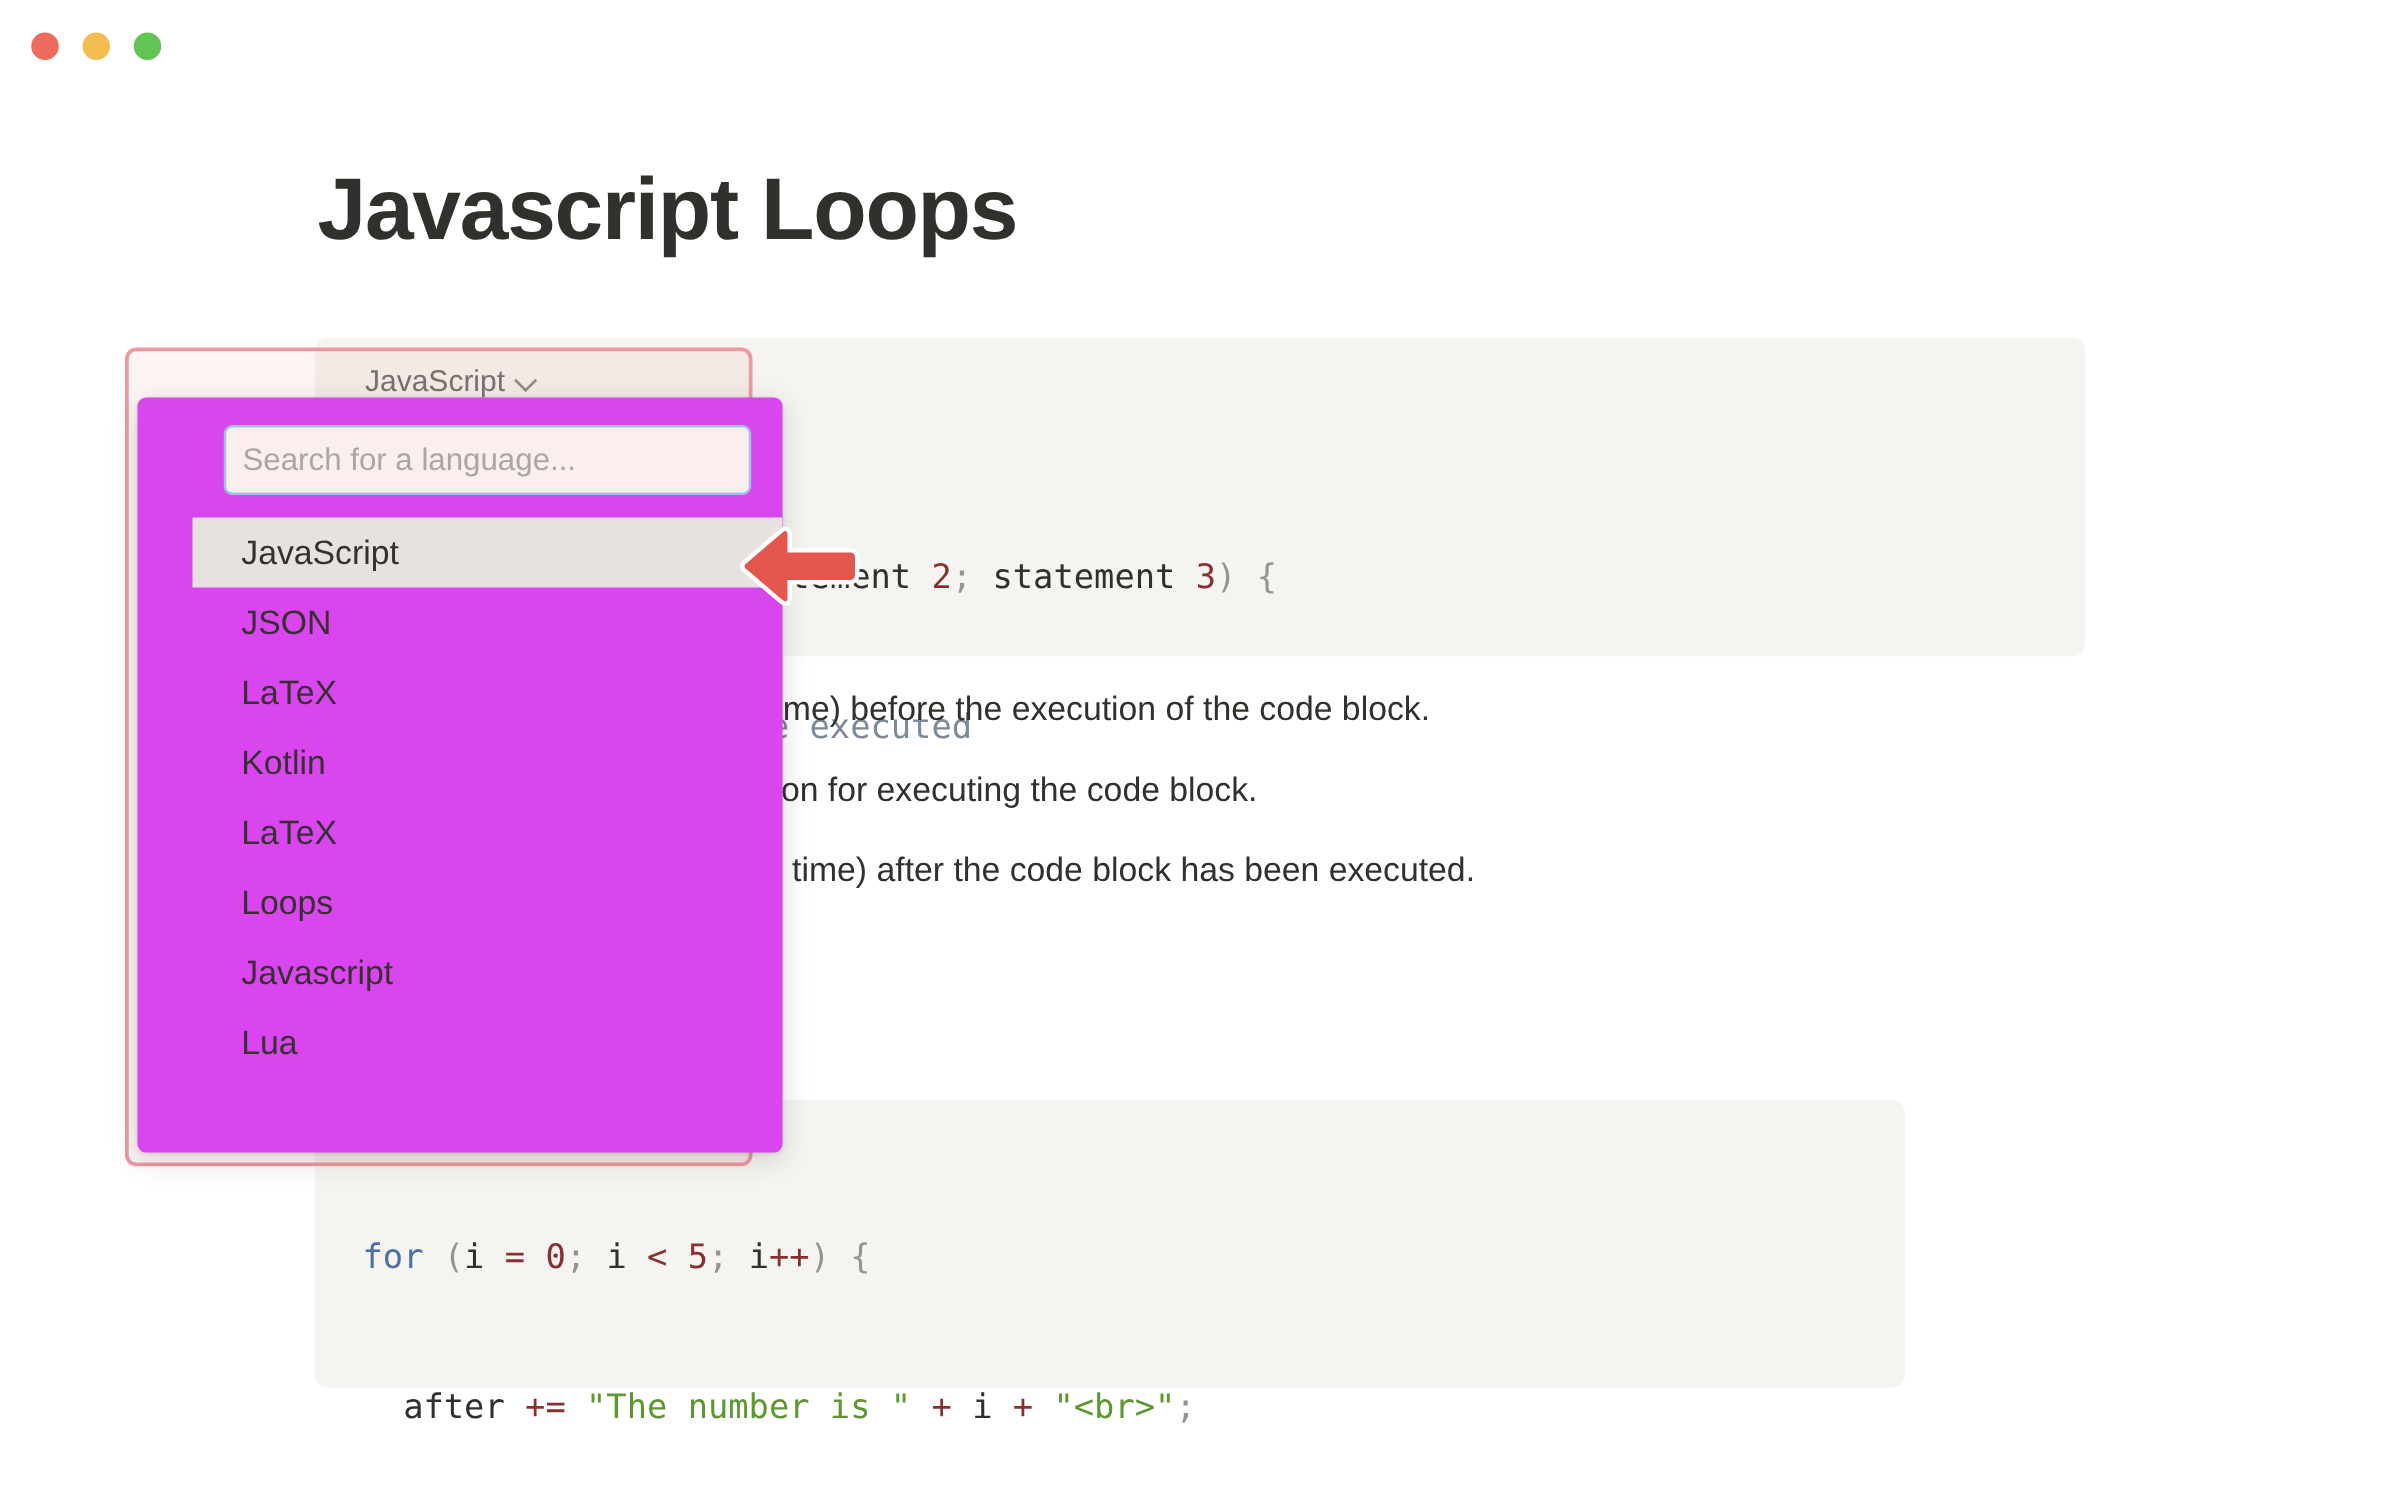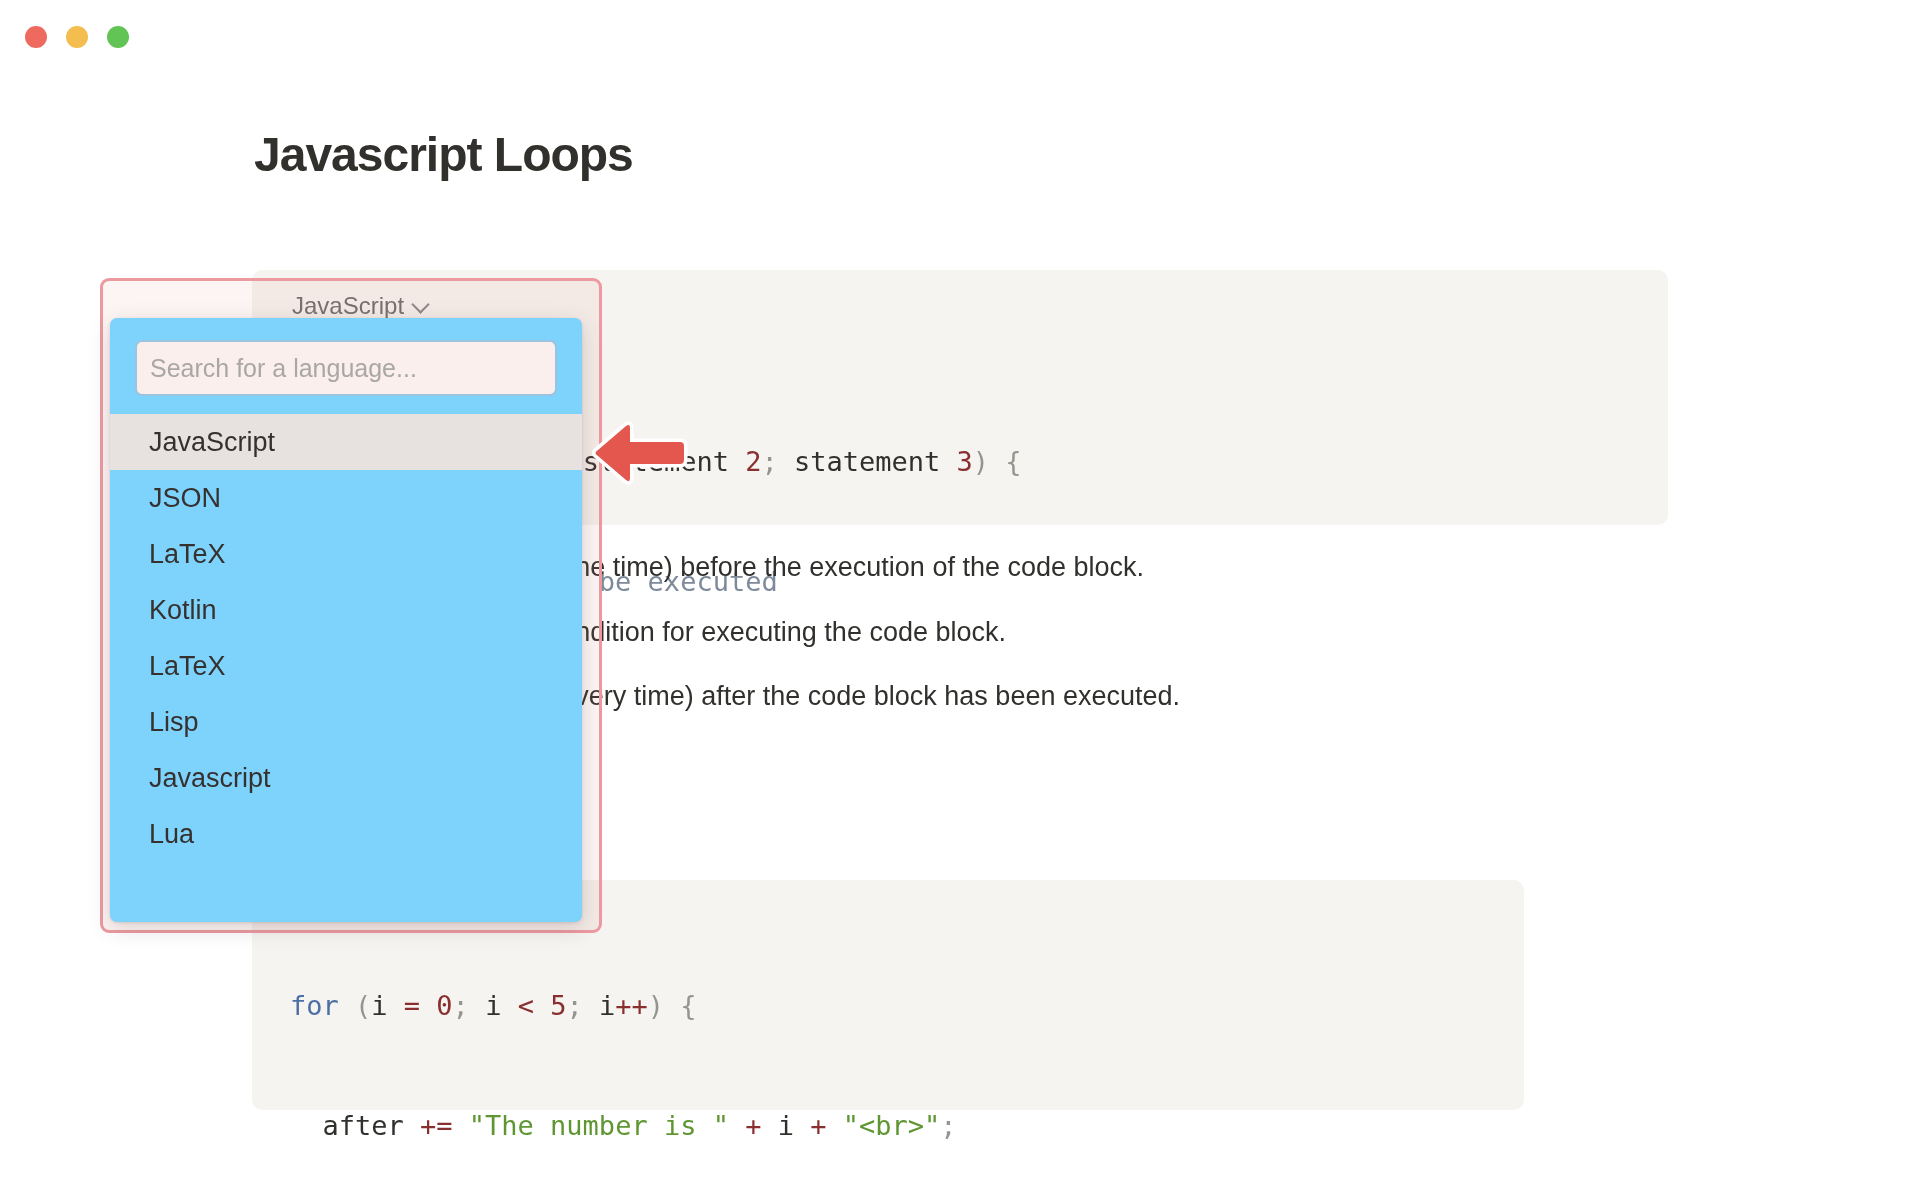--- a/index.html
+++ b/index.html
@@ -43,21 +43,21 @@
   }
   .dot.red    { background: #EE6A5F; }
   .dot.yellow { background: #F4BD4F; }
   .dot.green  { background: #61C454; }
 
   
   .page-title {
     position: absolute;
     left: 254px;
     top: 128px;
-    font-size: 48px;
+    font-size: 70px;
     font-weight: bold;
     color: #31302C;
     letter-spacing: -1px;
     line-height: 1.12;
     white-space: nowrap;
   }
 
   .code-block {
     position: absolute;
     background: #F5F4F0;
@@ -158,24 +158,25 @@
     height: 66px;
   }
 
   
   .dropdown {
     position: absolute;
     left: 110px;
     top: 318px;
     width: 472px;
     height: 604px;
-    background: #7dd3fc;
+    background: #d946ef;
     border-radius: 7px;
     box-shadow: 0 6px 22px rgba(60,40,40,0.17), 0 1px 3px rgba(60,40,40,0.12);
     overflow: hidden;
+    padding-left: 44px;
   }
 
   .search-wrap {
     padding: 22px 25px 18px 25px;
   }
   .search-input {
     box-sizing: border-box;
     width: 100%;
     height: 56px;
     border: 2px solid #9EC3E0;
@@ -248,21 +249,21 @@
   <div class="dropdown">
     <div class="search-wrap">
       <input class="search-input" type="text" placeholder="Search for a language..." style="">
     </div>
     <ul class="lang-list">
       <li class="lang-item active">JavaScript</li>
       <li class="lang-item">JSON</li>
       <li class="lang-item">LaTeX</li>
       <li class="lang-item">Kotlin</li>
       <li class="lang-item">LaTeX</li>
-      <li class="lang-item">Lisp</li>
+      <li class="lang-item">Loops</li>
       <li class="lang-item">Javascript</li>
       <li class="lang-item">Lua</li>
     </ul>
   </div>
 
   <svg class="arrow" viewBox="0 0 100 66">
     <path d="M38 6 L10 30 Q5 33 10 36 L38 60 Q42 63 42 58 L42 44 L92 44 Q96 44 96 40 L96 26 Q96 22 92 22 L42 22 L42 8 Q42 3 38 6 Z" fill="#E4574F" stroke="#FFFFFF" stroke-width="7" stroke-linejoin="round" paint-order="stroke"></path>
   </svg>
 
 </div>

